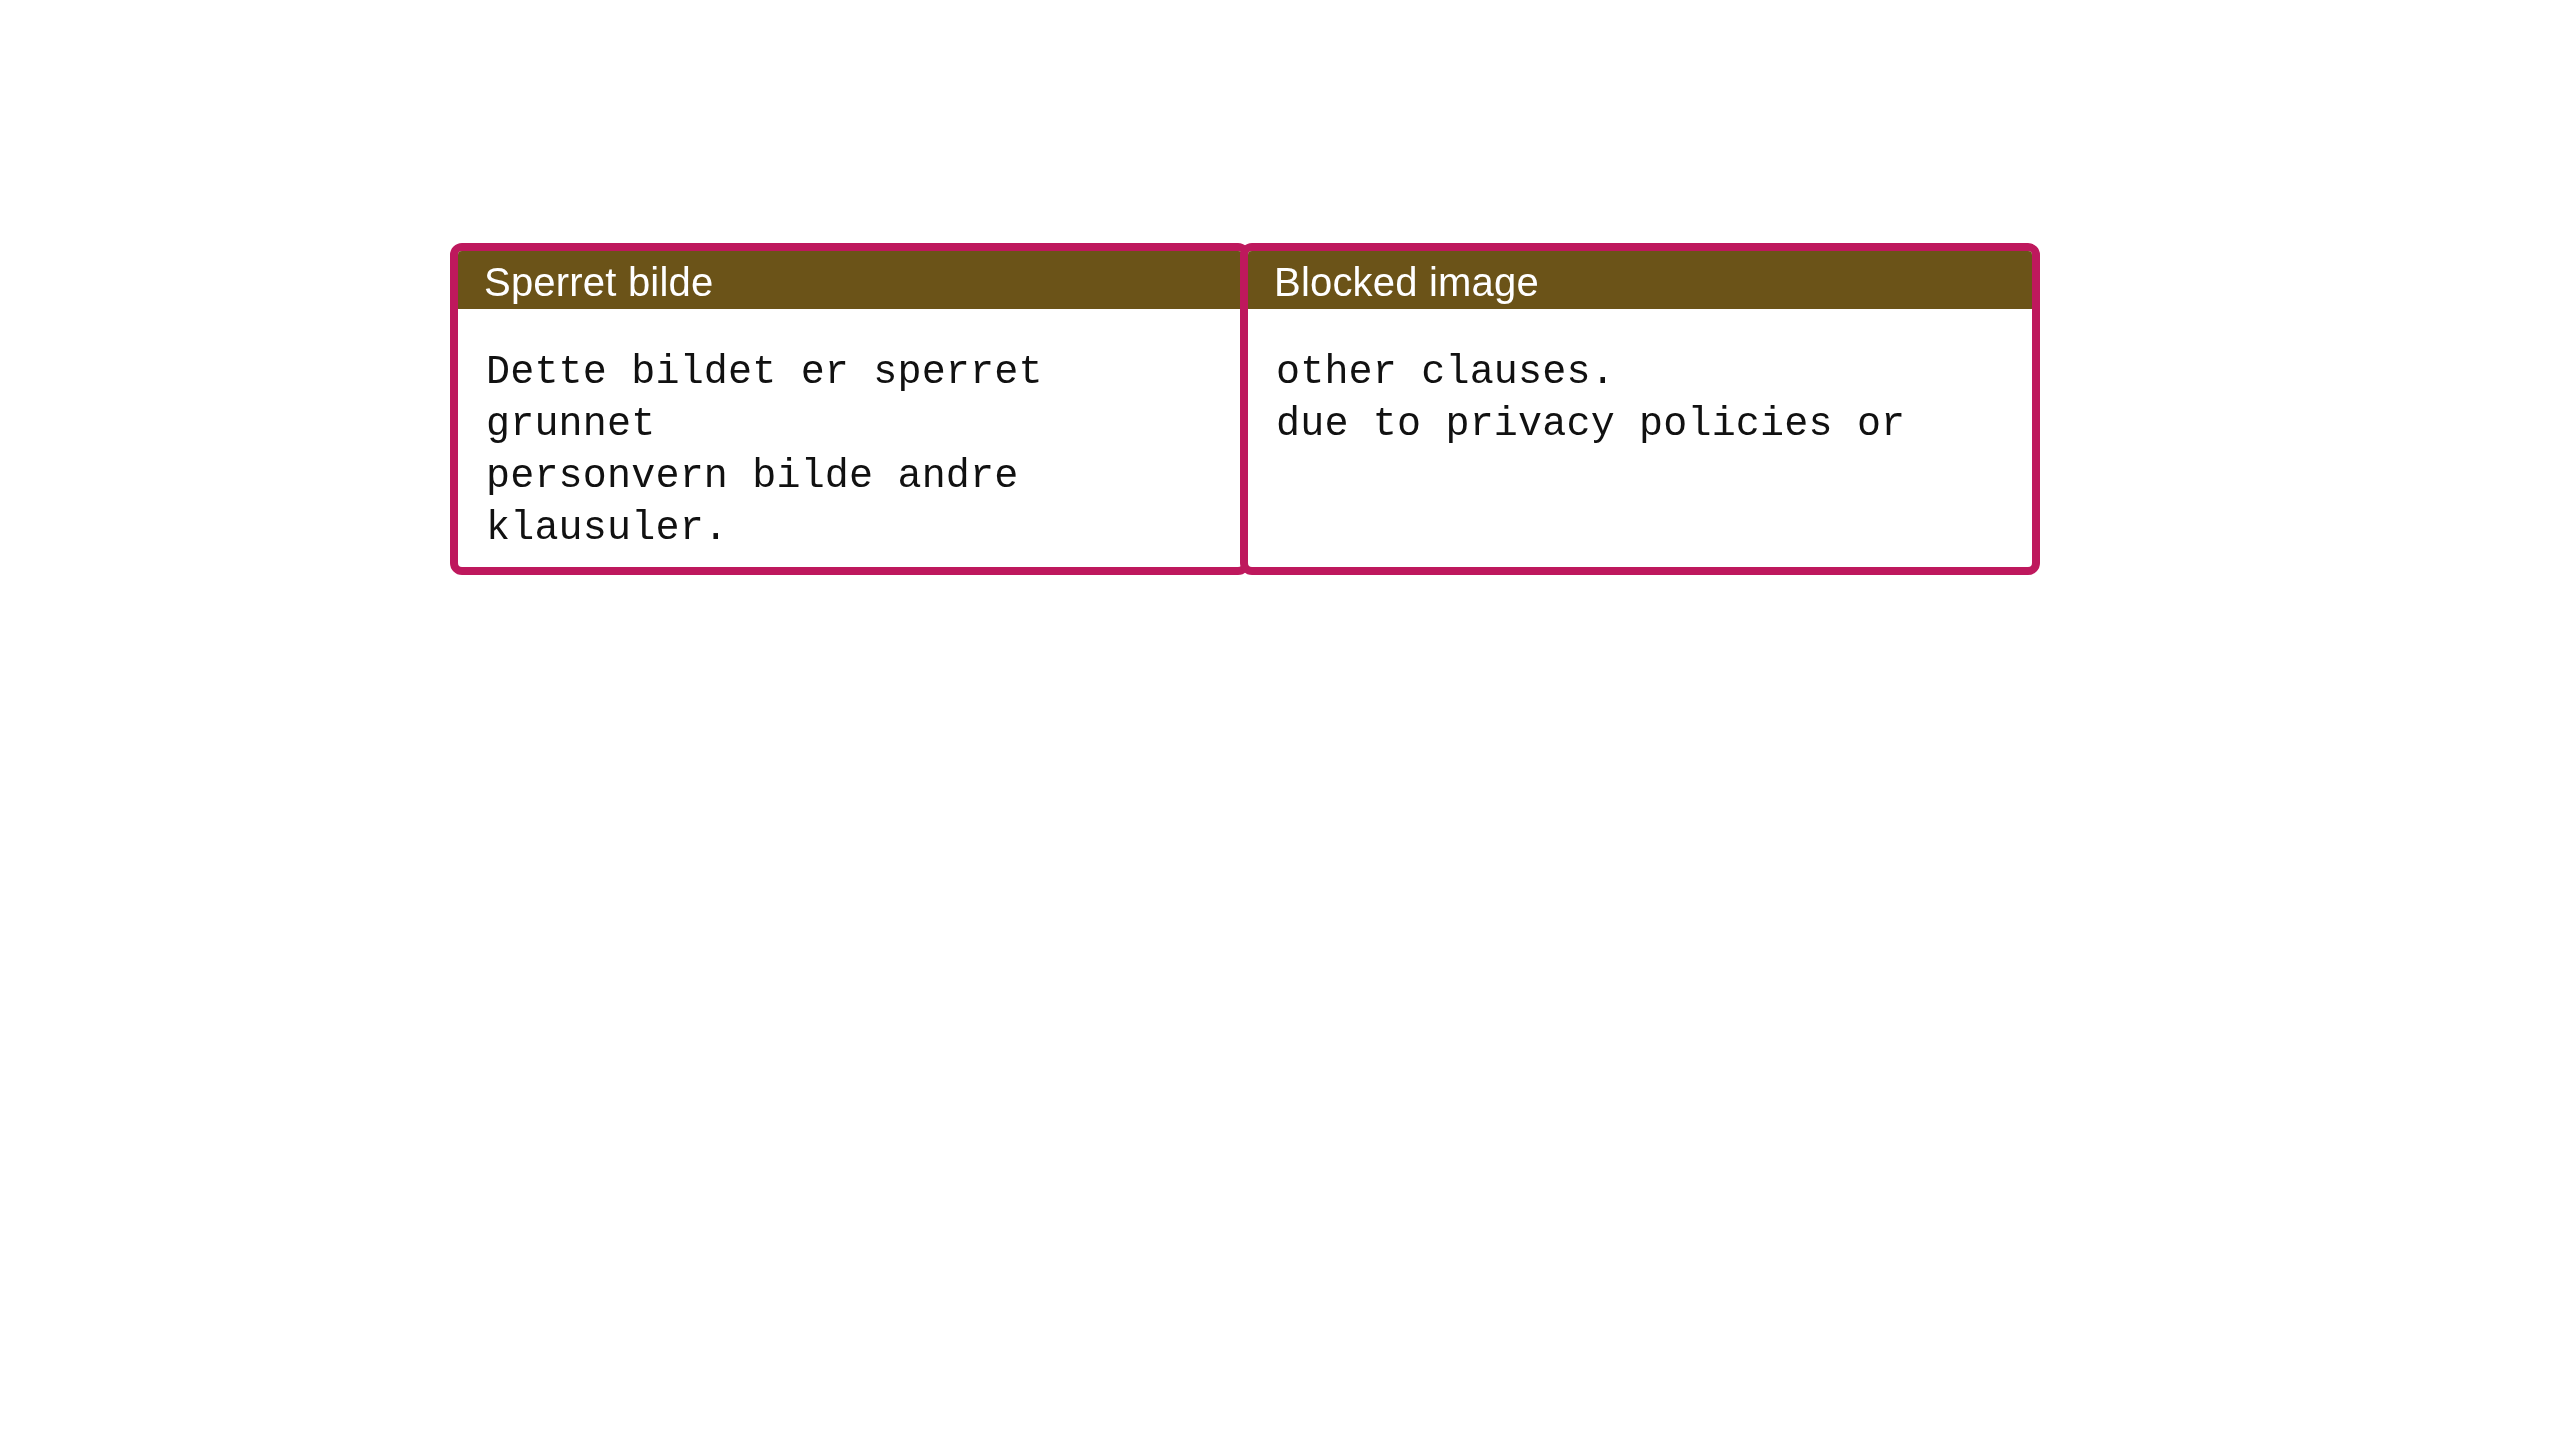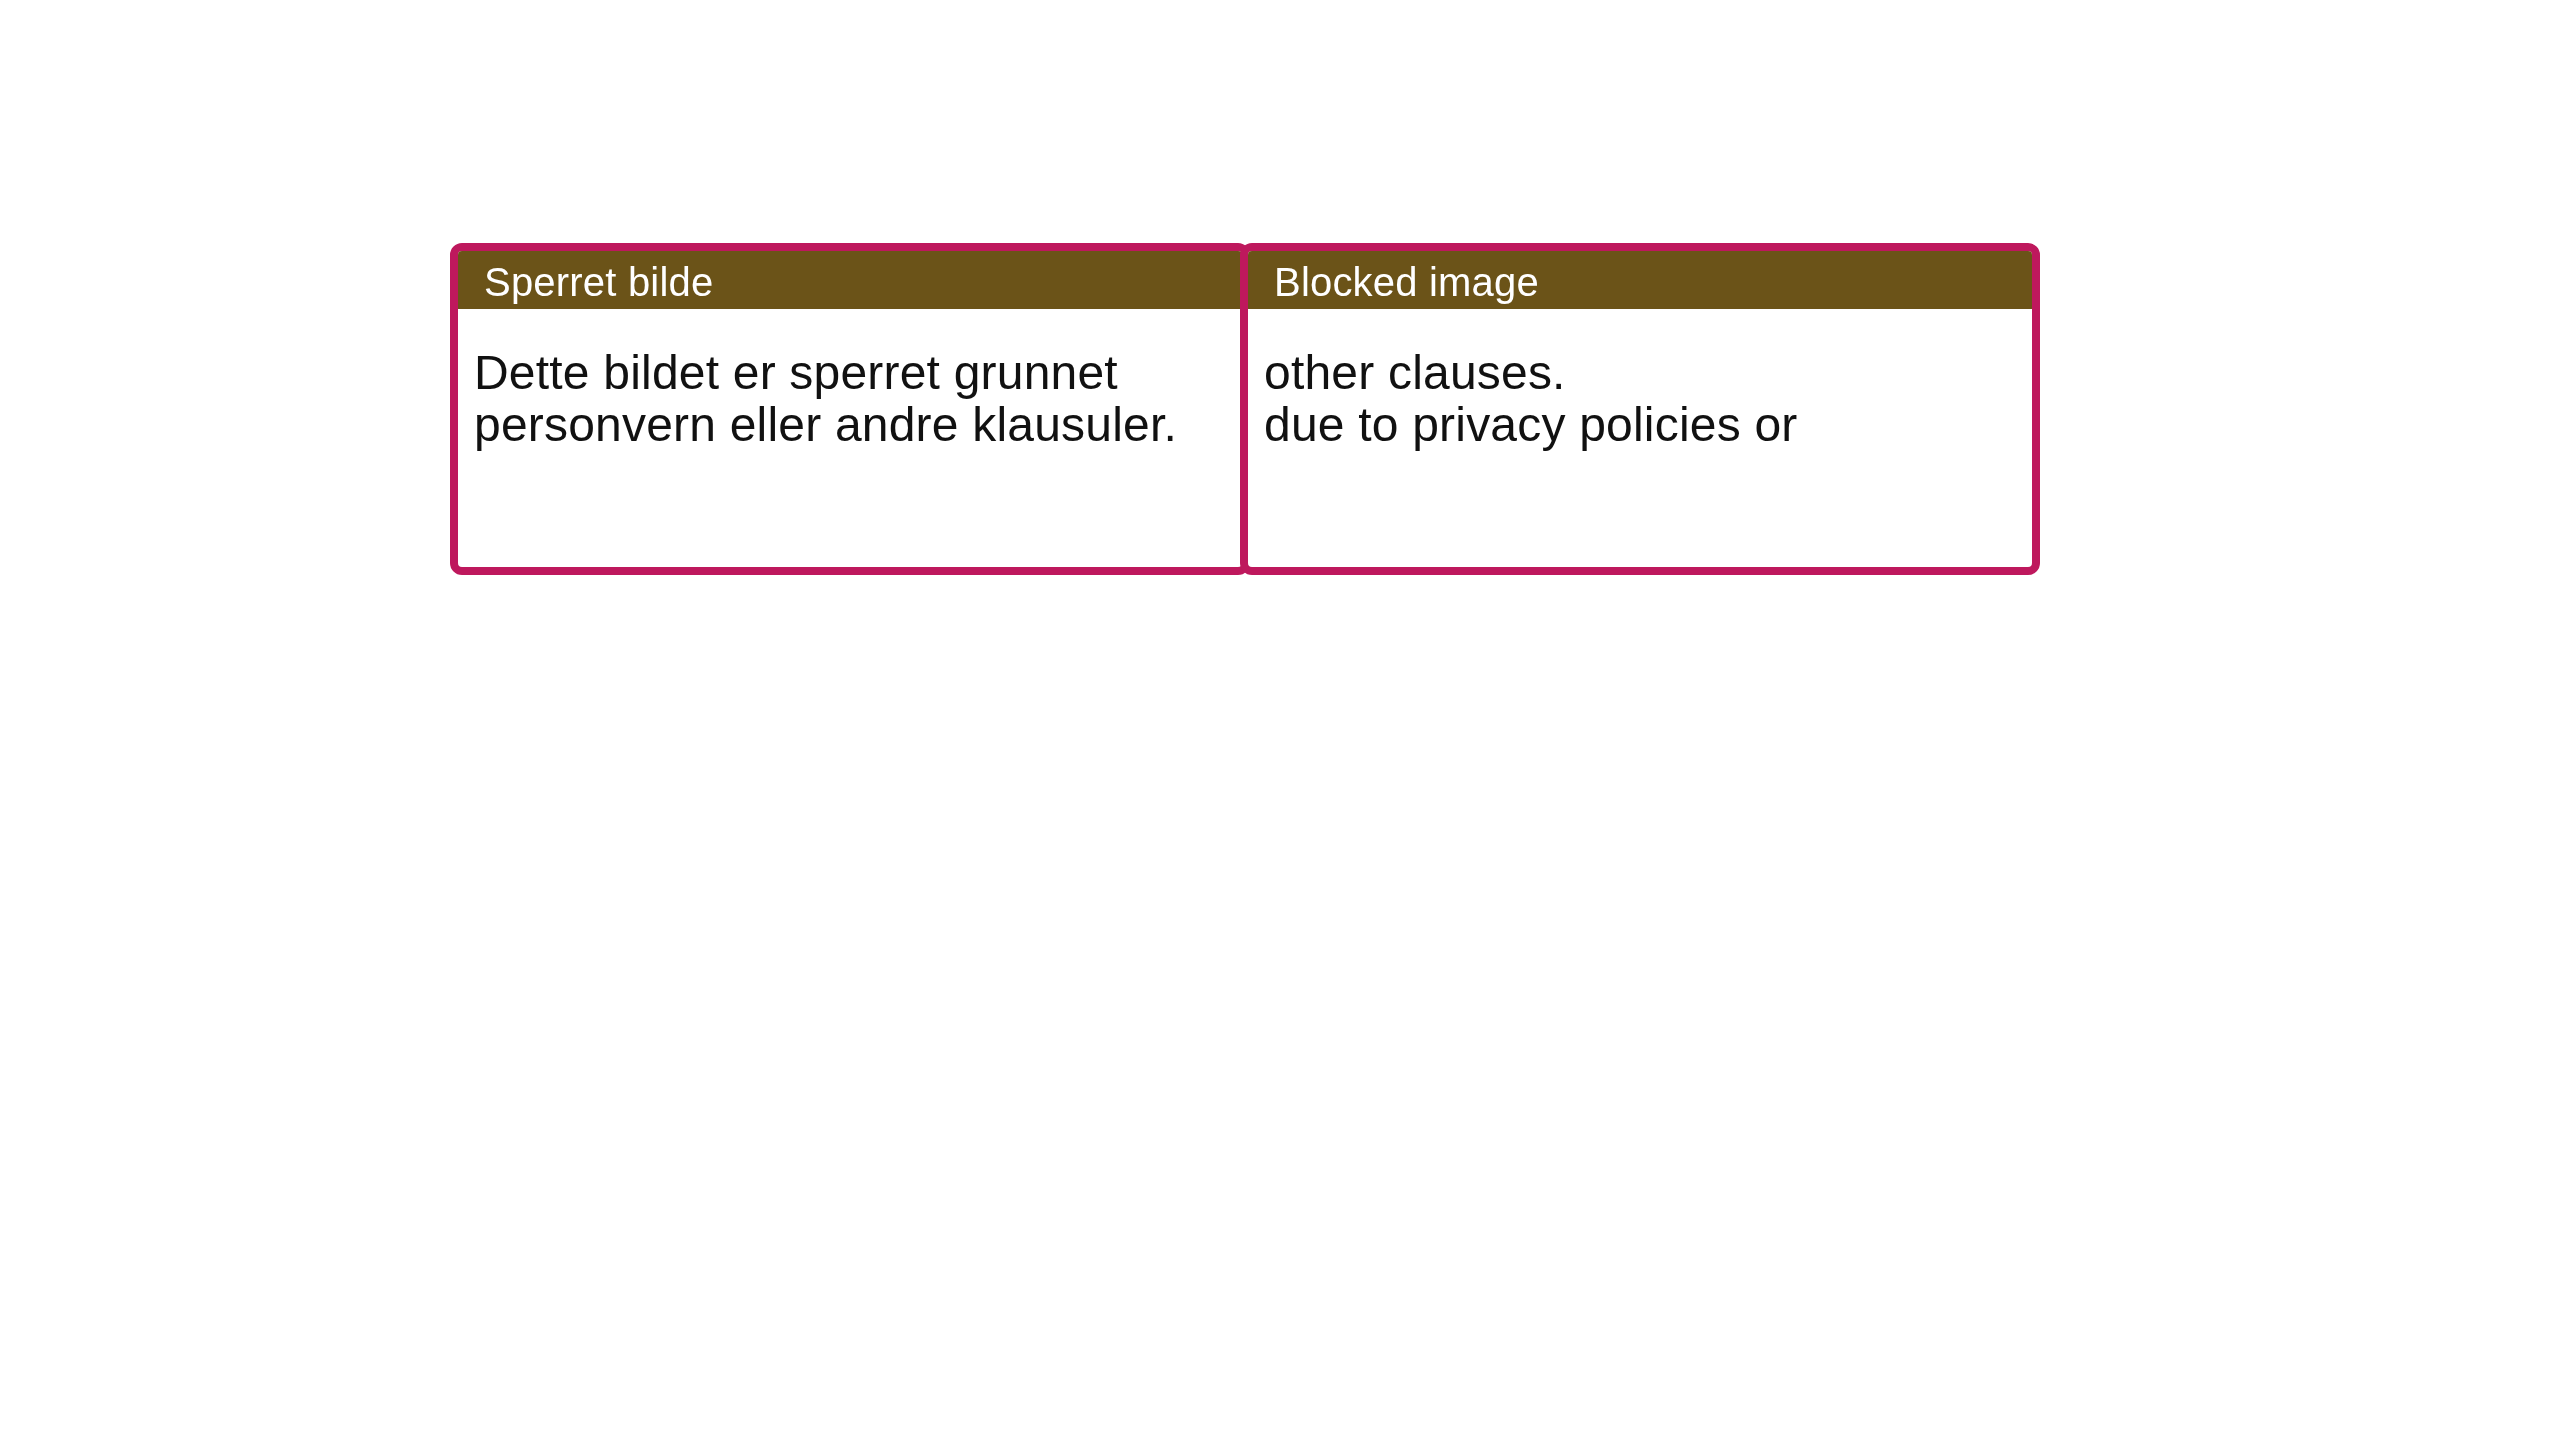--- a/index.html
+++ b/index.html
@@ -35,37 +35,38 @@
     padding: 4px 0 0 26px;
     box-sizing: border-box;
   }
   .card-title {
     color: #ffffff;
     font-size: 40px;
     line-height: 1;
     letter-spacing: 0.2px;
   }
   .card-body {
-    padding: 38px 30px 0 16px;
+    padding: 38px 30px 0 28px;
     color: #111111;
-    font-size: 48px;
+    font-size: 40px;
     line-height: 52px;
     letter-spacing: 0.2px;
+    font-family: Liberation Mono, monospace;
   }
 </style>
 </head>
 <body>
 
 <div class="blocked-card card-left">
   <div class="card-header">
     <span class="card-title">Sperret bilde</span>
   </div>
   <div class="card-body">
     <div>Dette bildet er sperret grunnet</div>
-    <div>personvern eller andre klausuler.</div>
+    <div>personvern bilde andre klausuler.</div>
   </div>
 </div>
 
 <div class="blocked-card card-right">
   <div class="card-header">
     <span class="card-title">Blocked image</span>
   </div>
   <div class="card-body">
     <div>other clauses.</div>
     <div>due to privacy policies or</div>

